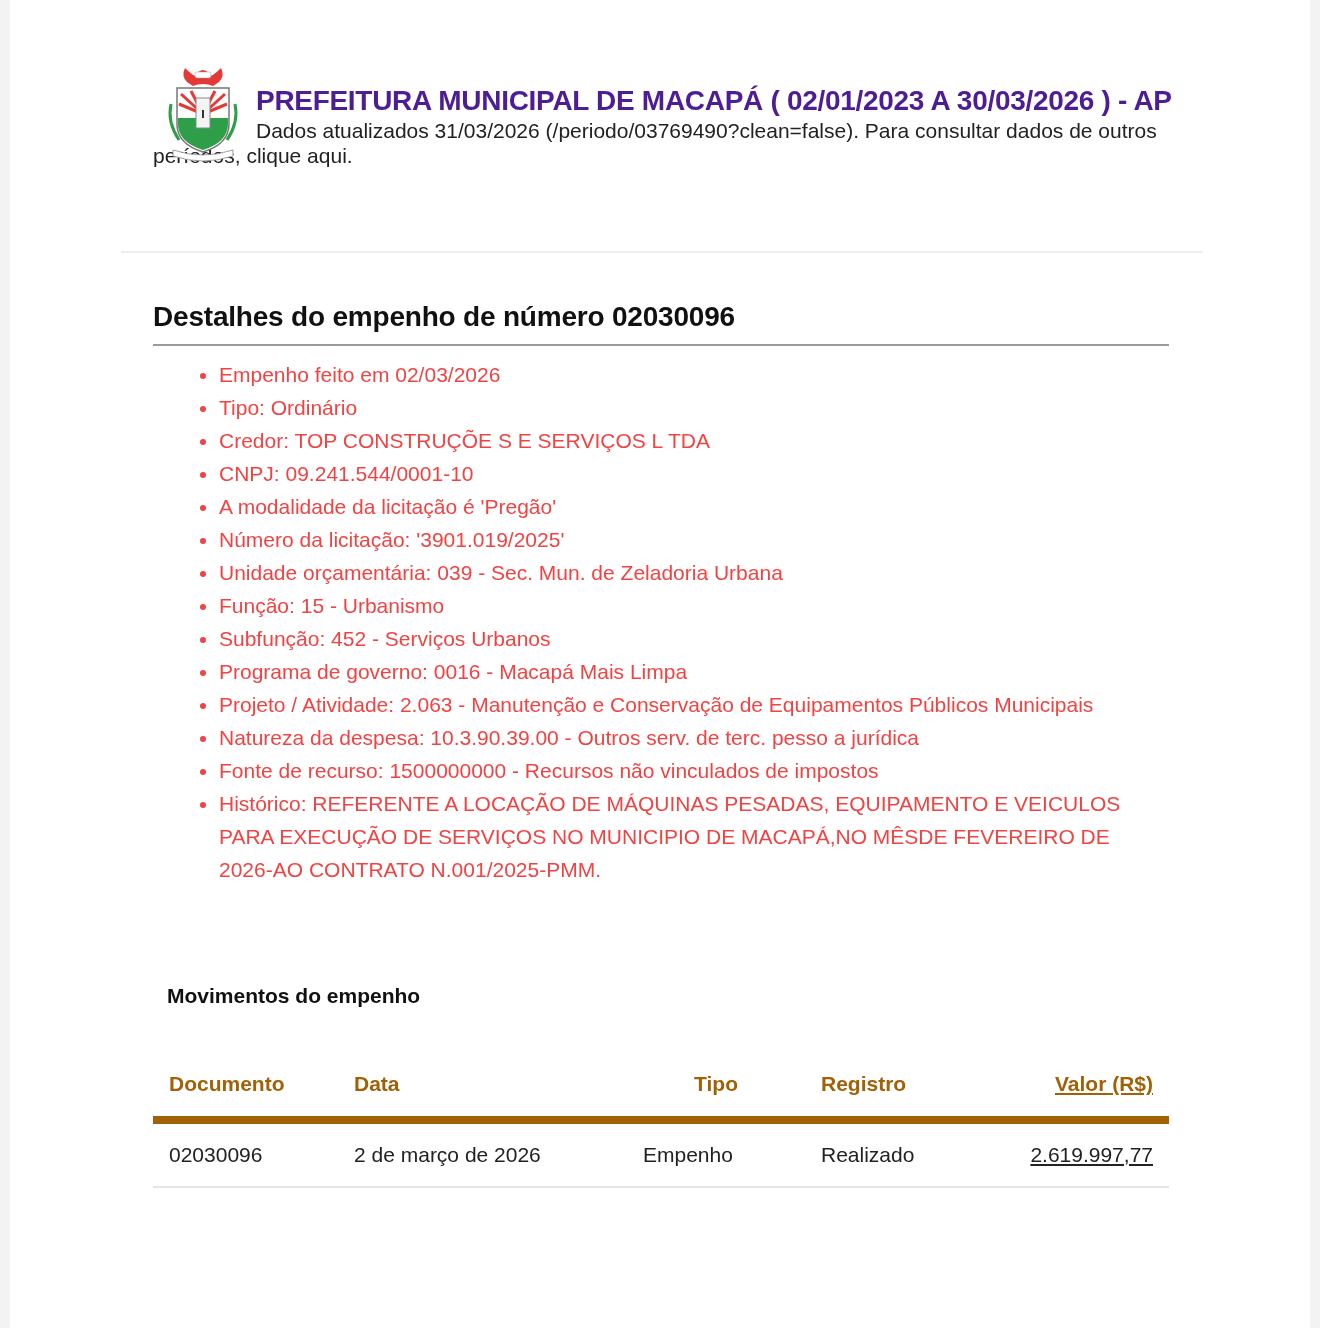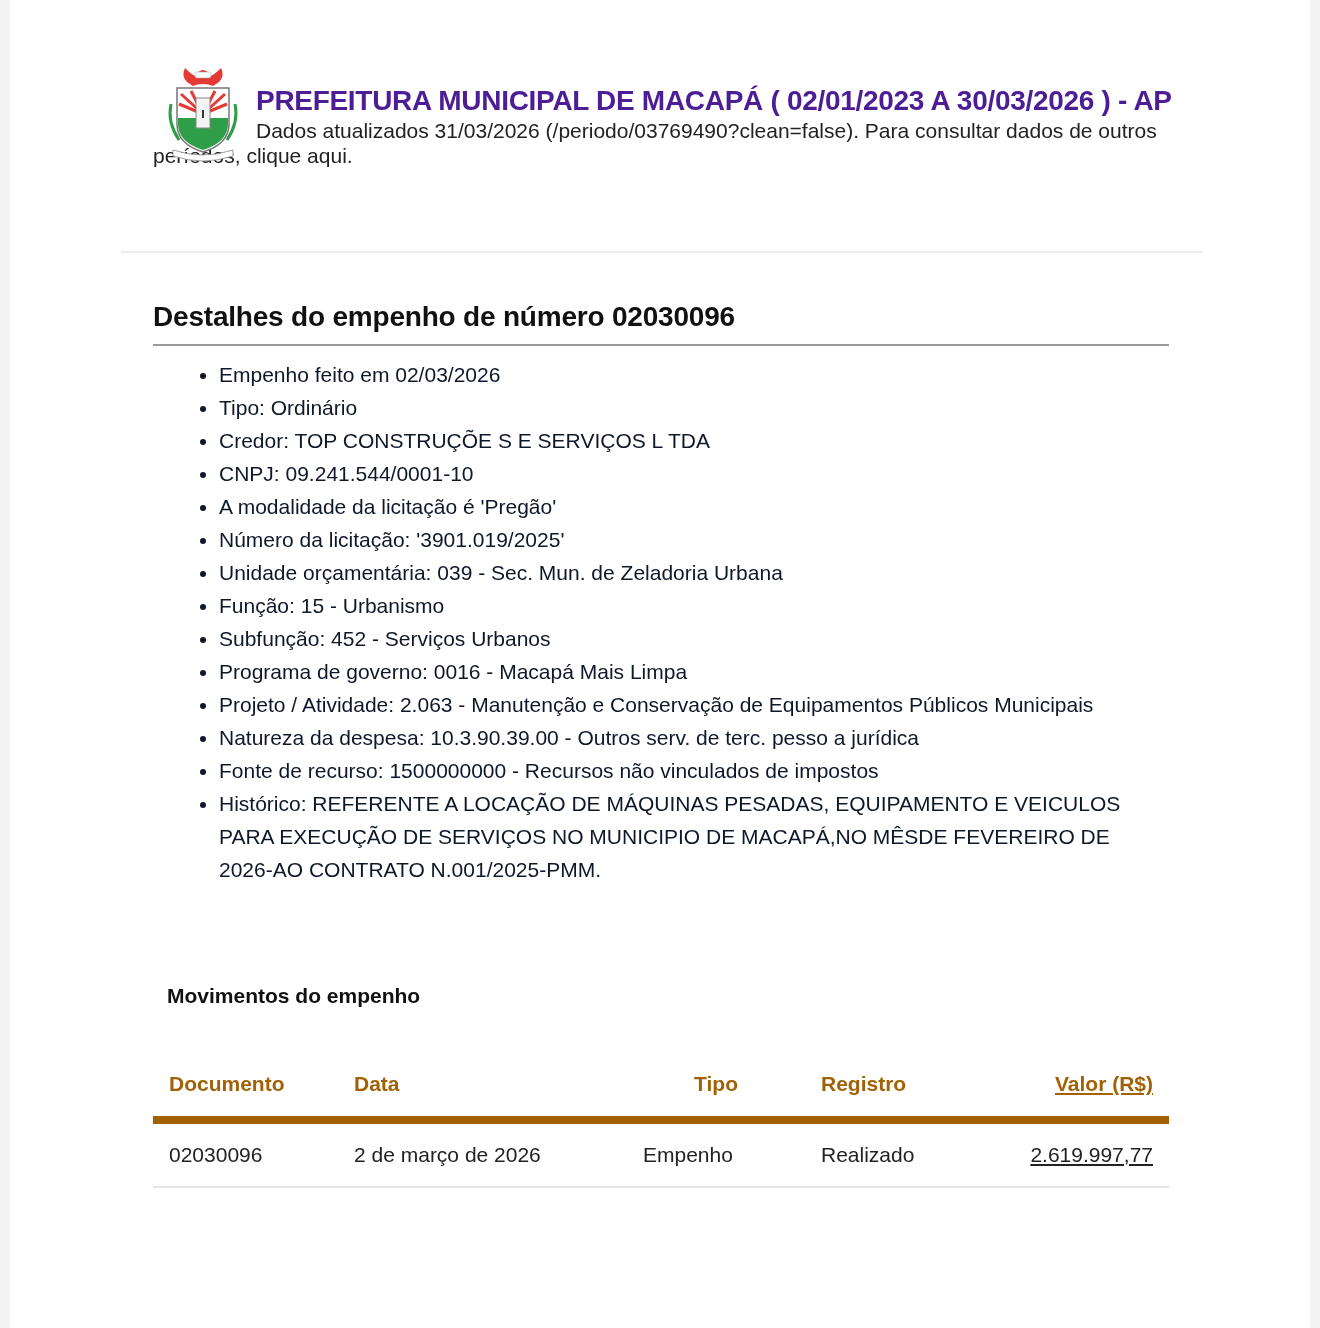--- a/index.html
+++ b/index.html
@@ -38,21 +38,21 @@
     .details {
       position: absolute; left: 143px; top: 290px; width: 1016px;
     }
     .details h2 {
       margin: 0; font-size: 28px; font-weight: bold; line-height: 54px;
       letter-spacing: -0.2px; color: #111;
       border-bottom: 2px solid #9a9a9a; 
     }
     .details ul {
       margin: 12px 0 0 0; padding-left: 66px;
-      font-size: 21px; line-height: 33px; color: #0f172a;
+      font-size: 21px; line-height: 33px; color: #ef4444;
     }
     .details li { padding-left: 0; }
     .mov-title {
       position: absolute; left: 143px; top: 970px;
       font-size: 21px; font-weight: bold; color: #111; margin: 14px;
     }
     table {
       position: absolute; left: 143px; top: 1052px; width: 1016px;
       border-collapse: collapse; font-size: 21px; color: #222;
     }

